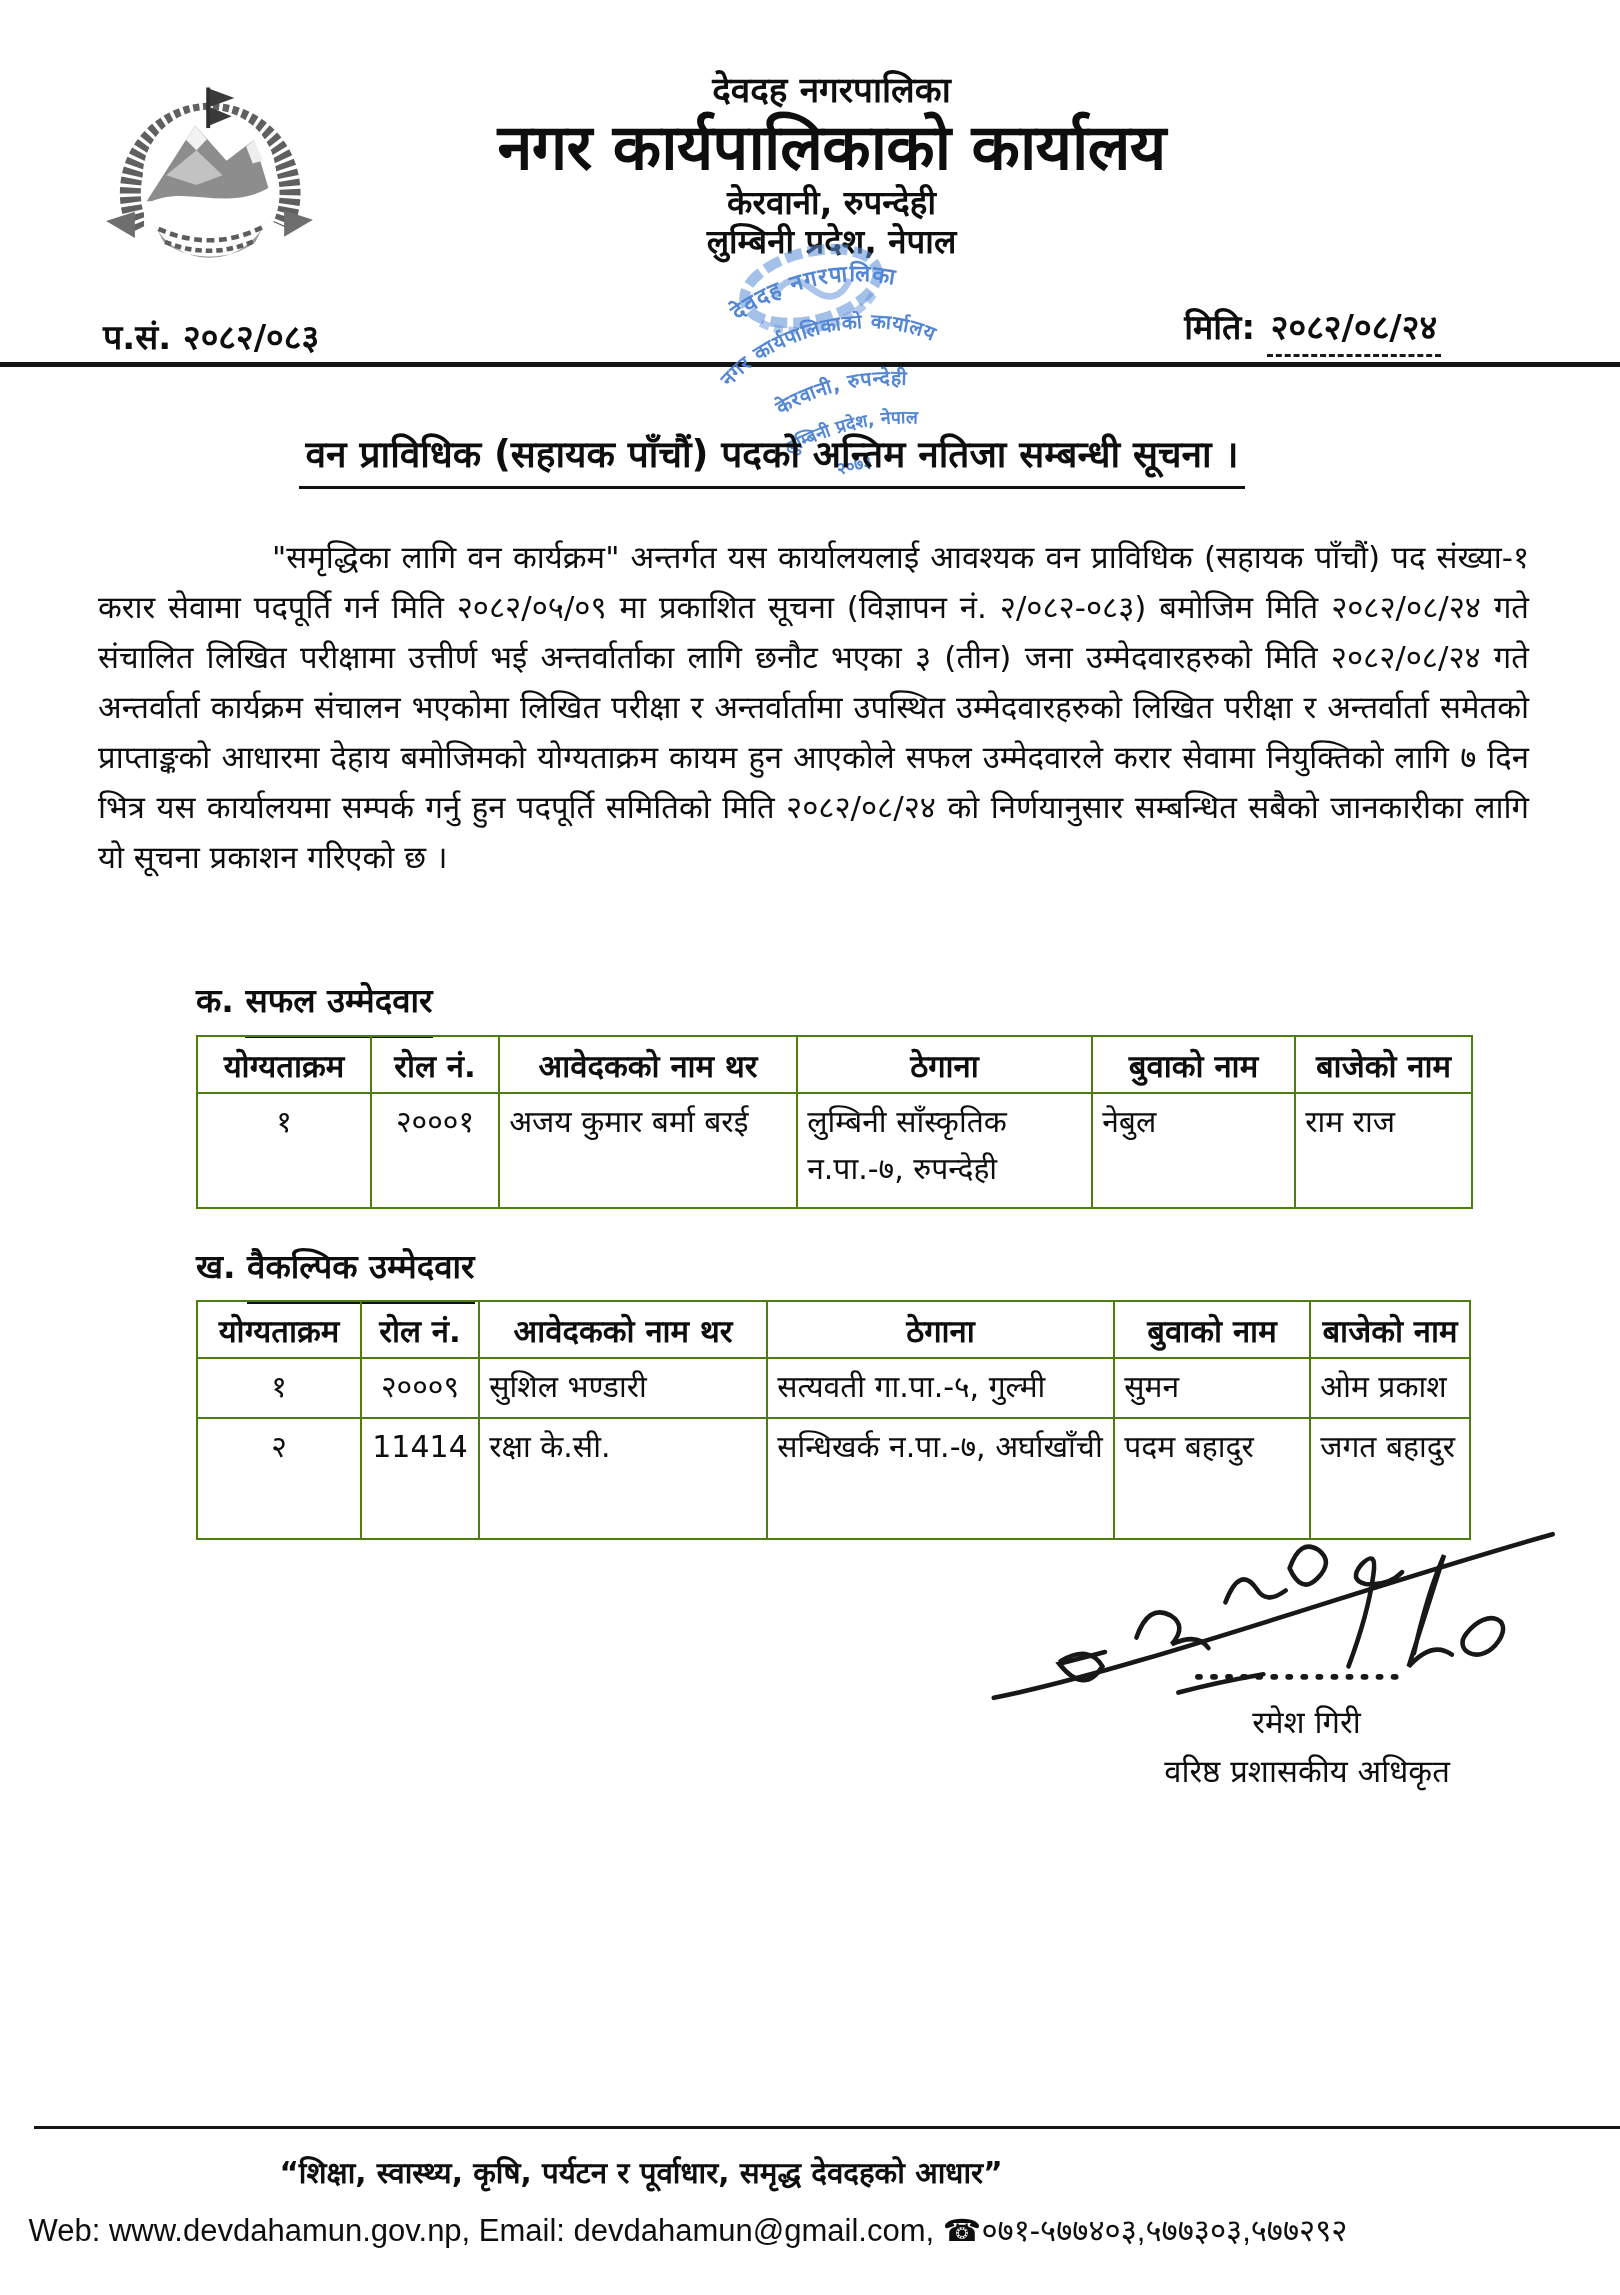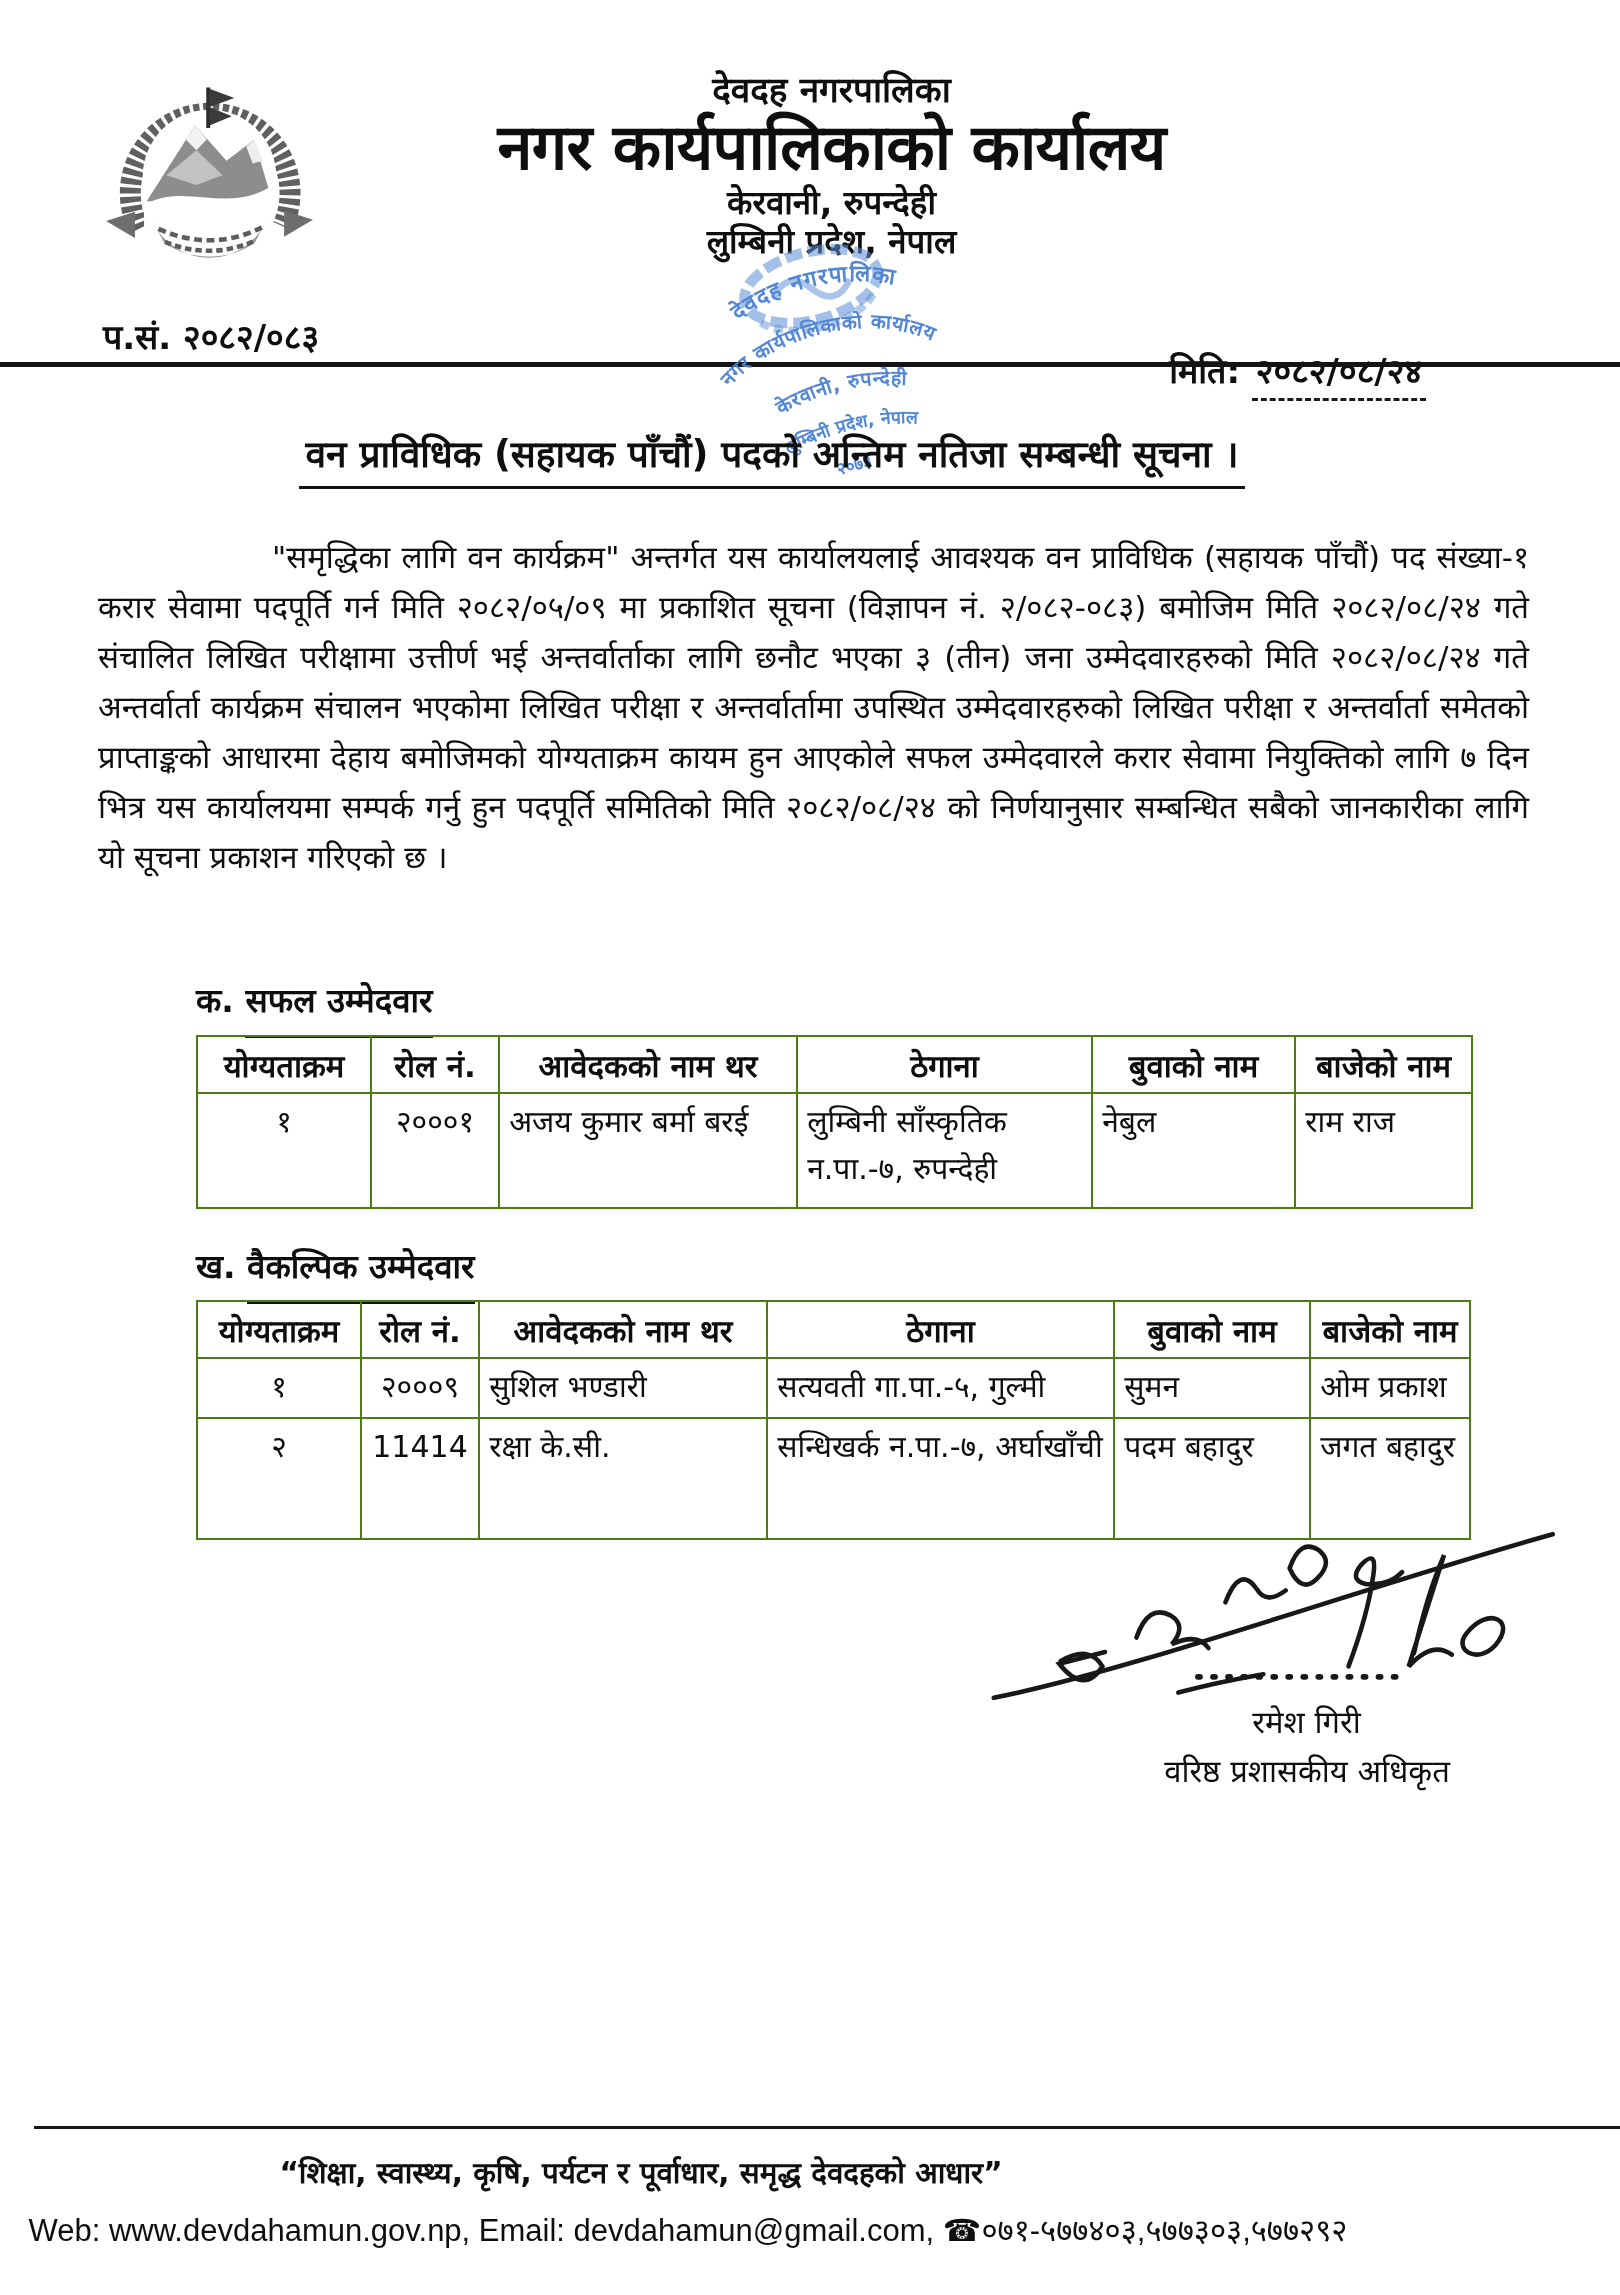--- a/index.html
+++ b/index.html
@@ -8,21 +8,21 @@
          color:#0e0e0e; font-family:"DejaVu Sans", sans-serif; overflow:hidden; }
   .abs { position:absolute; }
 
   
   .hdr-block { left:275px; top:65px; width:1113px; text-align:center; }
   .muni-name   { font-size:35px; font-weight:700; }
   .office-name { font-size:63px; font-weight:700; letter-spacing:-0.7px; line-height:1.15; }
   .addr        { font-size:33px; font-weight:700; line-height:1.18; }
 
   .ref  { left:103px; top:313px; font-size:34px; font-weight:600; }
-  .date-wrap { right:194px; top:303px; font-size:34px; font-weight:600;margin-top:44px; }
+  .date-wrap { right:179px; top:303px; font-size:34px; font-weight:600; }
   .date-val { display:inline-block; border-bottom:3.9px dashed #1a1a1a; padding:0 3.9px 5.2px 3.9px; }
 
   .hrule { left:0; top:362px; width:1620px; height:5.2px; background:#141414; }
 
   
   .stamp { left:668px; top:231px; width:314px; height:249px; transform:rotate(-14deg); opacity:.95; }
 
   
   .title-row { left:0; top:427px; width:1544px; text-align:center; }
   .title-row span { display:inline-block; font-size:37px; font-weight:700;

